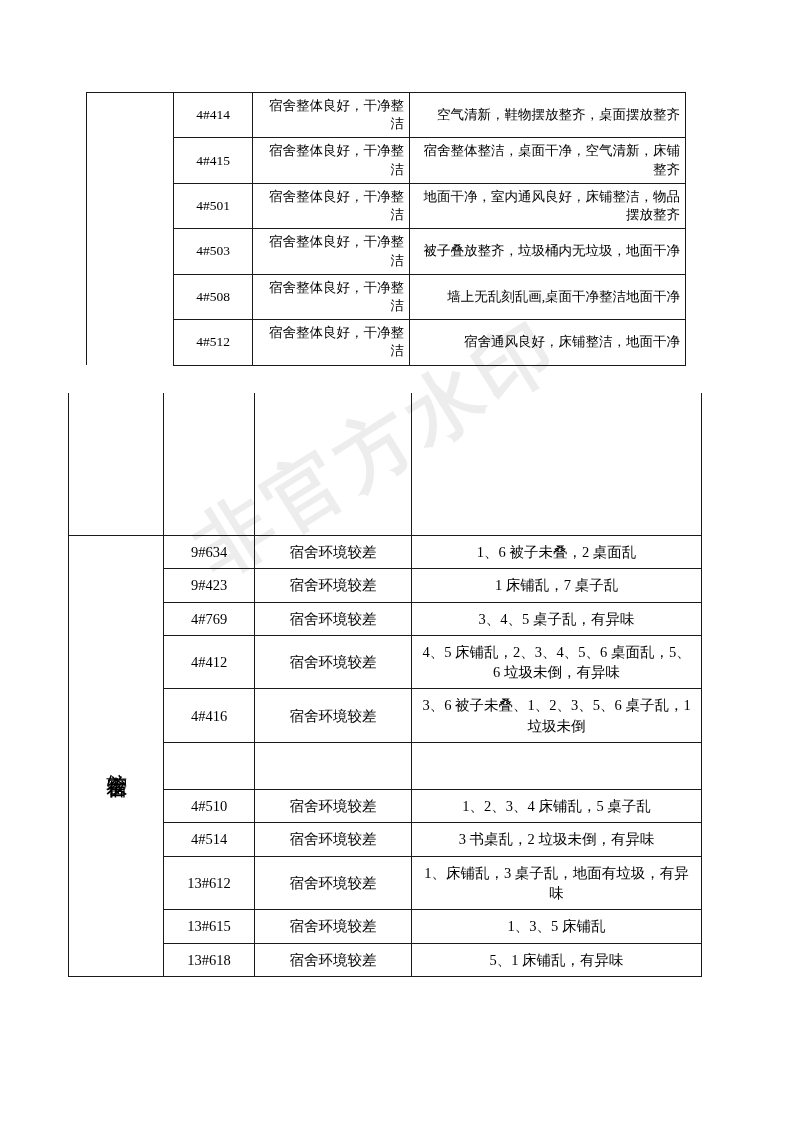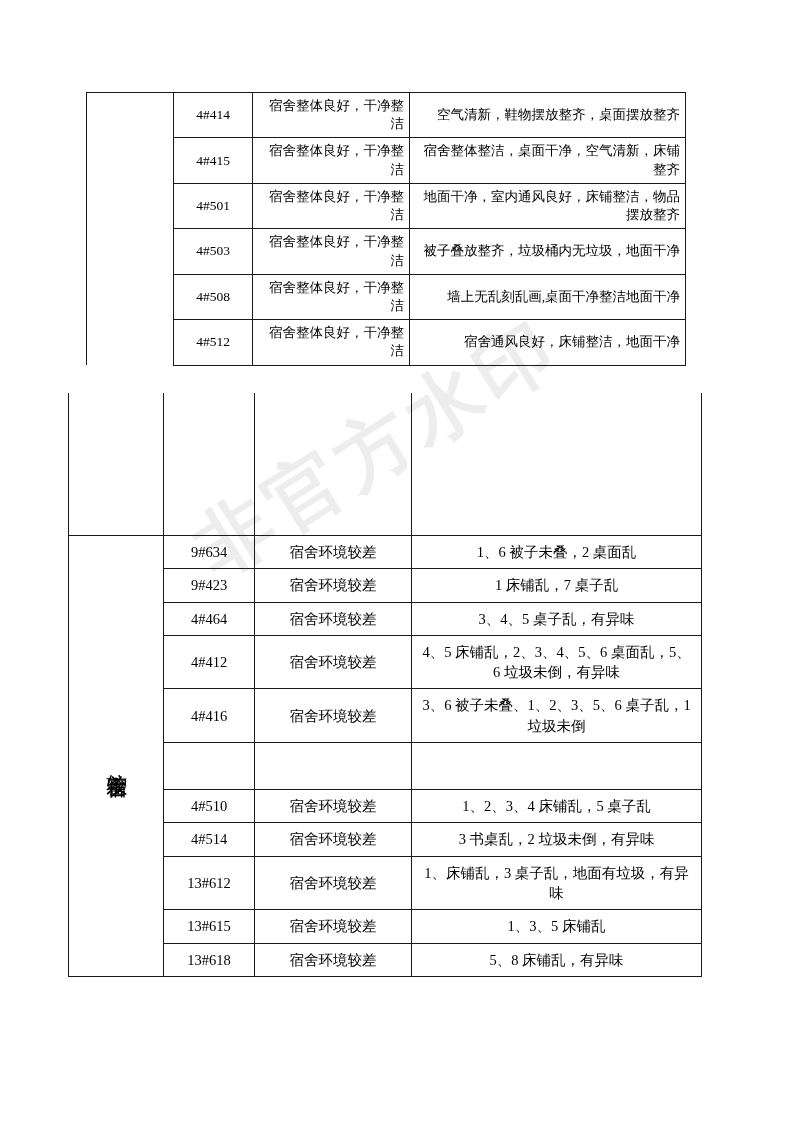--- a/index.html
+++ b/index.html
@@ -186,21 +186,21 @@
         <td class="b-col-room">9#634</td>
         <td class="b-col-state">宿舍环境较差</td>
         <td class="b-col-desc">1、6 被子未叠，2 桌面乱</td>
       </tr>
       <tr>
         <td class="b-col-room">9#423</td>
         <td class="b-col-state">宿舍环境较差</td>
         <td class="b-col-desc">1 床铺乱，7 桌子乱</td>
       </tr>
       <tr>
-        <td class="b-col-room">4#464</td>
+        <td class="b-col-room">4#769</td>
         <td class="b-col-state">宿舍环境较差</td>
         <td class="b-col-desc">3、4、5 桌子乱，有异味</td>
       </tr>
       <tr>
         <td class="b-col-room">4#412</td>
         <td class="b-col-state">宿舍环境较差</td>
         <td class="b-col-desc">4、5 床铺乱，2、3、4、5、6 桌面乱，5、6 垃圾未倒，有异味</td>
       </tr>
       <tr>
         <td class="b-col-room">4#416</td>
@@ -228,18 +228,18 @@
         <td class="b-col-desc">1、床铺乱，3 桌子乱，地面有垃圾，有异味</td>
       </tr>
       <tr>
         <td class="b-col-room">13#615</td>
         <td class="b-col-state">宿舍环境较差</td>
         <td class="b-col-desc">1、3、5 床铺乱</td>
       </tr>
       <tr>
         <td class="b-col-room">13#618</td>
         <td class="b-col-state">宿舍环境较差</td>
-        <td class="b-col-desc">5、8 床铺乱，有异味</td>
+        <td class="b-col-desc">5、1 床铺乱，有异味</td>
       </tr>
     </tbody>
   </table>
 
 </div>
 
 </body></html>

